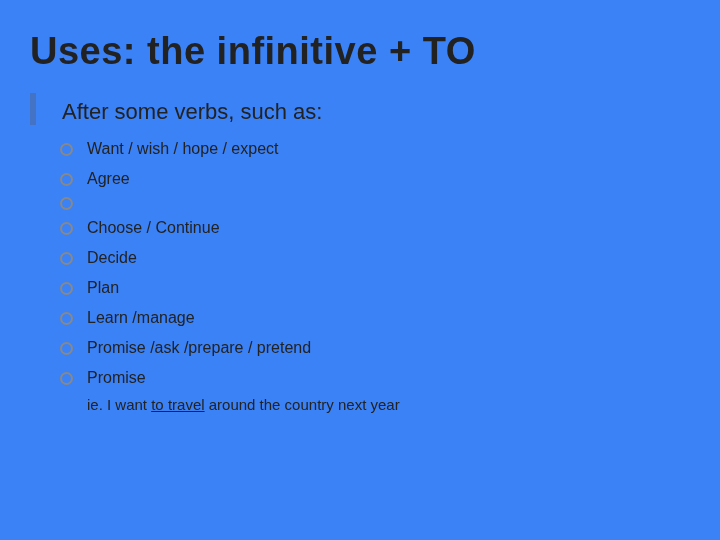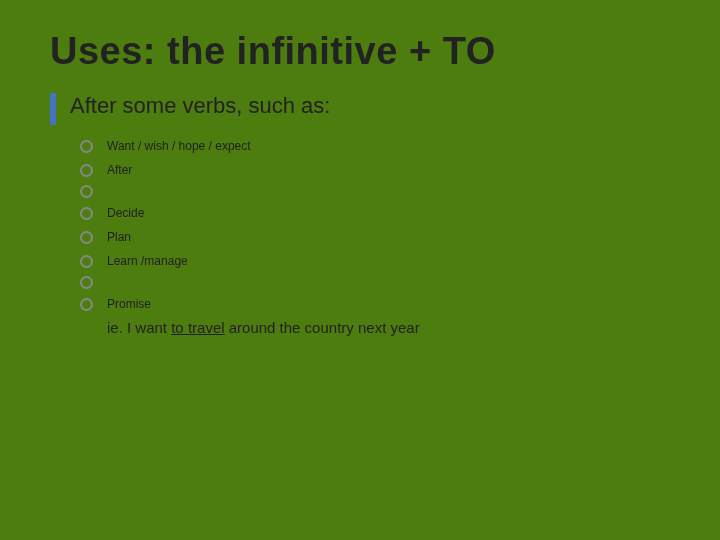--- a/index.html
+++ b/index.html
@@ -12,22 +12,22 @@
       width: 720px;
       height: 540px;
       background: #ffffff;
       font-family: Arial, sans-serif;
       overflow: hidden;
     }
 
     .slide {
       width: 720px;
       height: 540px;
-      background: #4d7c0f;
-      padding: 30px 50px;
+      background: #3b82f6;
+      padding: 30px 30px;
       position: relative;
     }
 
     .title {
       font-size: 38px;
       font-weight: bold;
       color: #222222;
       margin-bottom: 20px;
       letter-spacing: 0.5px;
     }
@@ -37,22 +37,23 @@
       height: 32px;
       background: #4472c4;
       display: inline-block;
       margin-right: 14px;
       vertical-align: middle;
       flex-shrink: 0;
     }
 
     .section-header {
       display: flex;
-      align-items: flex-start;
+      align-items: flex-end;
       margin-bottom: 12px;
+      gap: 12px;
     }
 
     .section-label {
       font-size: 22px;
       color: #222222;
       vertical-align: middle;
     }
 
     .content-area {
       margin-left: 30px;
@@ -60,21 +61,21 @@
 
     .bullet-list {
       list-style: none;
       padding: 0;
       margin: 0;
     }
 
     .bullet-list li {
       display: flex;
       align-items: center;
-      font-size: 12px;
+      font-size: 16px;
       color: #222222;
       margin-bottom: 6px;
       line-height: 1.5;
       text-align: center;
     }
 
     .circle-bullet {
       width: 13px;
       height: 13px;
       border-radius: 50%;
@@ -107,39 +108,44 @@
   </div>
 
   <div class="content-area">
     <ul class="bullet-list">
     <li>
           <span class="circle-bullet"></span>
           <span>Want / wish / hope / expect</span>
         </li>
         <li>
           <span class="circle-bullet"></span>
-          <span>After</span>
+          <span>Agree</span>
         </li>
         <li>
           <span class="circle-bullet"></span>
+        </li>
+        <li>
+          <span class="circle-bullet"></span>
+          <span>Choose / Continue</span>
         </li>
         <li>
           <span class="circle-bullet"></span>
           <span>Decide</span>
         </li>
         <li>
           <span class="circle-bullet"></span>
           <span>Plan</span>
         </li>
         <li>
           <span class="circle-bullet"></span>
           <span>Learn /manage</span>
         </li>
         <li>
           <span class="circle-bullet"></span>
+          <span>Promise /ask /prepare / pretend</span>
         </li>
         <li>
           <span class="circle-bullet"></span>
           <span>Promise</span>
         </li>
       </ul>
     <p class="example-line">ie. I want <span class="underline">to travel</span> around the country next year</p>
   </div>
 </div>
 

